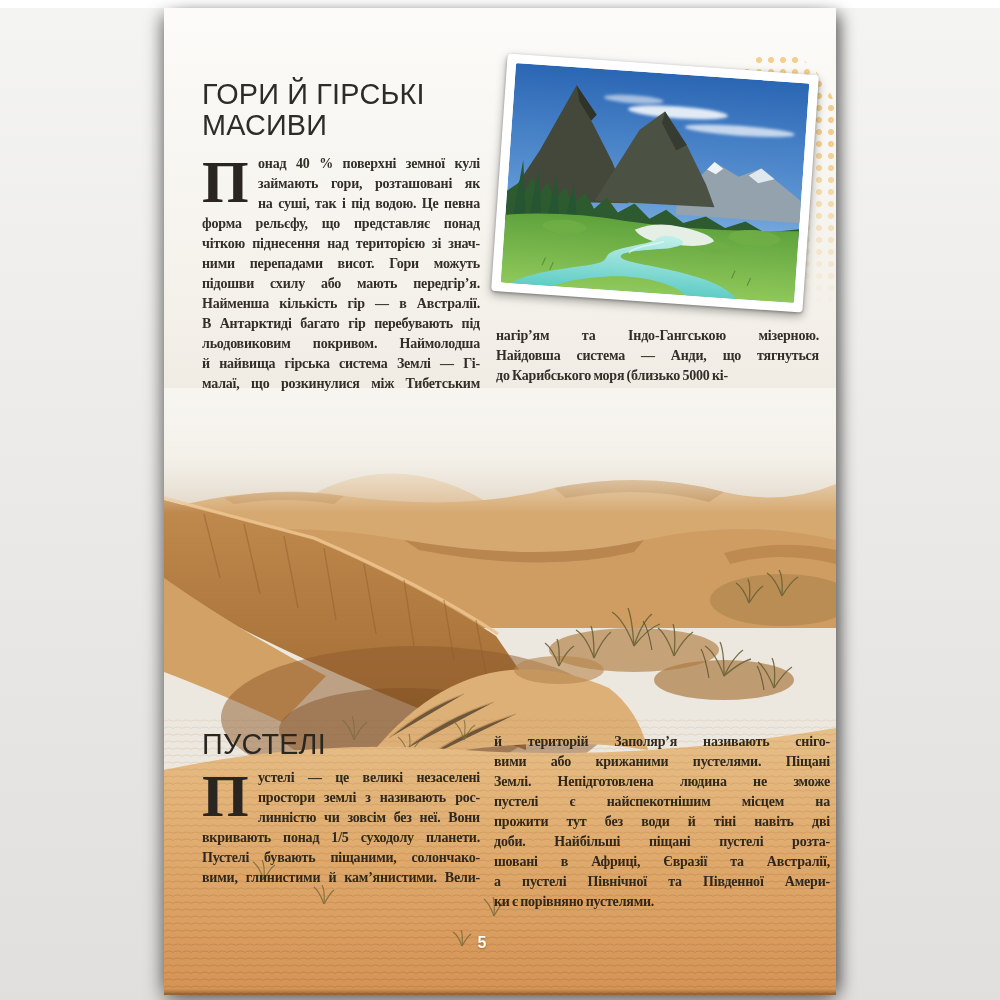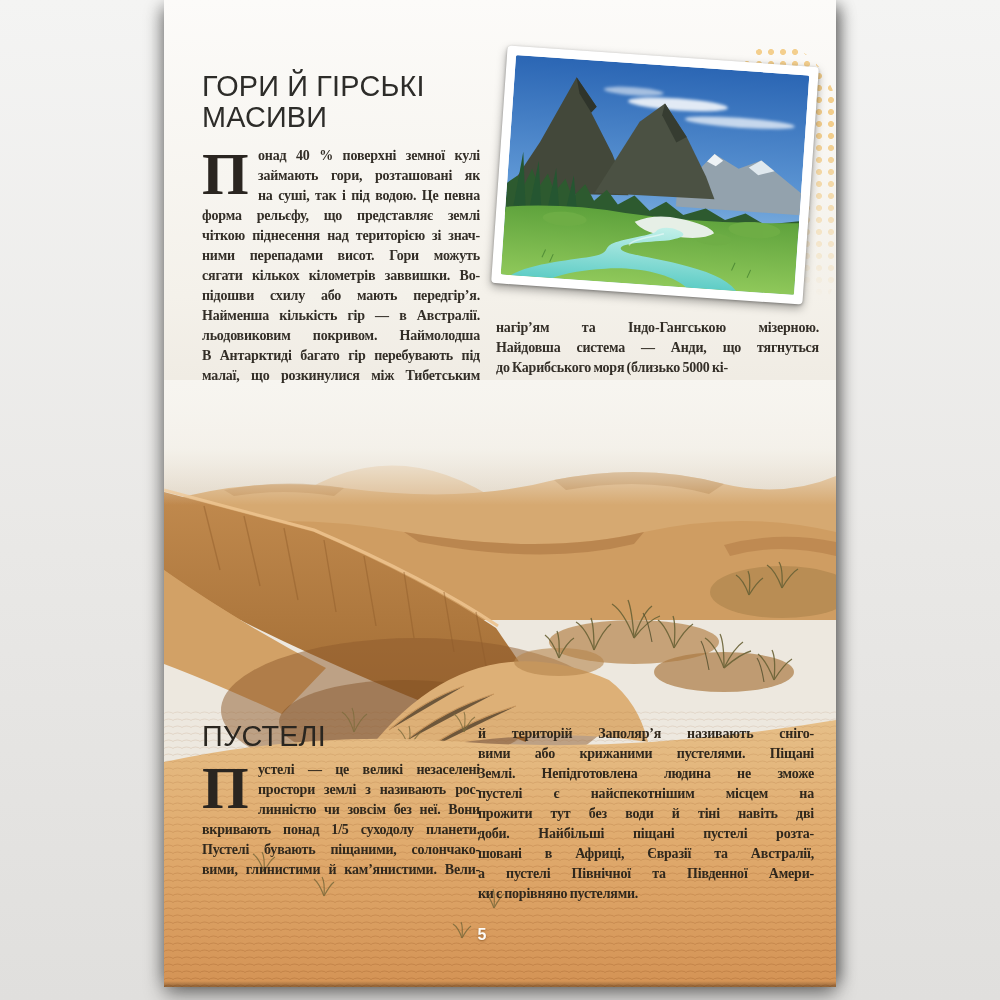--- a/index.html
+++ b/index.html
@@ -1,18 +1,18 @@
 <!DOCTYPE html>
 <html><head>
 <meta charset="utf-8">
 <style>
   html,body{margin:0;padding:0;}
   body{width:1000px;height:1000px;overflow:hidden;font-family:"Liberation Serif",serif;}
   .stage{position:relative;width:1000px;height:1000px;background:linear-gradient(180deg,#f4f4f3 0%,#e9e8e6 55%,#e0dfdd 100%);}
-  .page{position:relative;width:672px;height:987px;margin:0 auto;overflow:hidden;
+  .page{position:relative;width:672px;height:987px;margin:8px auto;overflow:hidden;
         background:linear-gradient(180deg,#fcfbf9 0%,#f4f1ea 30%,#ede8df 45%);
         box-shadow:10px 0 14px -6px rgba(0,0,0,.40), -10px 0 14px -8px rgba(0,0,0,.25), 0 8px 18px rgba(0,0,0,.45);}
   .page::after{content:'';position:absolute;left:0;right:0;bottom:0;height:6px;z-index:6;
         background:linear-gradient(rgba(40,25,10,0),rgba(40,25,10,.40));}
 
   
   .sec-title{position:absolute;z-index:4;font-family:"Liberation Sans",sans-serif;font-weight:400;
         font-size:30px;line-height:31px;letter-spacing:.2px;color:#2d2c29;
         transform:scaleX(.96);transform-origin:0 0;white-space:nowrap;}
   .title-mountains{left:38px;top:70px;}
@@ -21,21 +21,21 @@
   
   .col{position:absolute;z-index:4;color:#332e27;}
   .tline{font:700 14px/20px "Liberation Serif",serif;letter-spacing:-.2px;word-spacing:-1px;
         text-align:justify;text-align-last:justify;height:20px;overflow:hidden;}
   .endpara .tline:last-child{text-align-last:left;}
   .dropcap{float:left;width:50px;height:56px;margin:3px 6px 0 0;
         font:700 60px/50px "Liberation Serif",serif;color:#2a2520;}
   .m-col1{left:38px;top:146px;width:278px;}
   .m-col2{left:332px;top:318px;width:323px;}
   .d-col1{left:38px;top:760px;width:278px;}
-  .d-col2{left:314px;top:724px;width:336px;}
+  .d-col2{left:330px;top:724px;width:336px;}
   .d-col1 .tline,.d-col2 .tline{color:#30281d;}
 
   
   .photo-frame{position:absolute;left:335px;top:56px;width:294px;height:220px;z-index:2;
         background:#fff;padding:9px;border-radius:4px;transform:rotate(4deg);
         box-shadow:0 4px 10px rgba(0,0,0,.35), 0 1px 3px rgba(0,0,0,.3);}
   .photo-frame svg{display:block;border-radius:2px;}
 
   
   .halftone{position:absolute;left:553px;top:46px;width:132px;height:280px;z-index:1;
@@ -277,28 +277,28 @@
       <div>ГОРИ Й ГІРСЬКІ</div>
       <div>МАСИВИ</div>
     </div>
 
     <div class="col m-col1">
       <span class="dropcap">П</span>
       <div>
           <div class="tline">онад 40 % поверхні земної кулі</div>
           <div class="tline">займають гори, розташовані як</div>
           <div class="tline">на суші, так і під водою. Це певна</div>
-          <div class="tline">форма рельєфу, що представляє землі</div>
+          <div class="tline">форма рельєфу, що представляє понад</div>
           <div class="tline">чіткою піднесення над територією зі знач-</div>
           <div class="tline">ними перепадами висот. Гори можуть</div>
-          <div class="tline">сягати кількох кілометрів заввишки. Во-</div>
           <div class="tline">підошви схилу або мають передгір’я.</div>
           <div class="tline">Найменша кількість гір — в Австралії.</div>
+          <div class="tline">В Антарктиді багато гір перебувають під</div>
           <div class="tline">льодовиковим покривом. Наймолодша</div>
-          <div class="tline">В Антарктиді багато гір перебувають під</div>
+          <div class="tline">й найвища гірська система Землі — Гі-</div>
           <div class="tline">малаї, що розкинулися між Тибетським</div>
         </div>
     </div>
 
     <div class="col m-col2 endpara">
       <div>
           <div class="tline">нагір’ям та Індо-Гангською мізерною.</div>
           <div class="tline">Найдовша система — Анди, що тягнуться</div>
           <div class="tline">до Карибського моря (близько 5000 кі-</div>
         </div>

